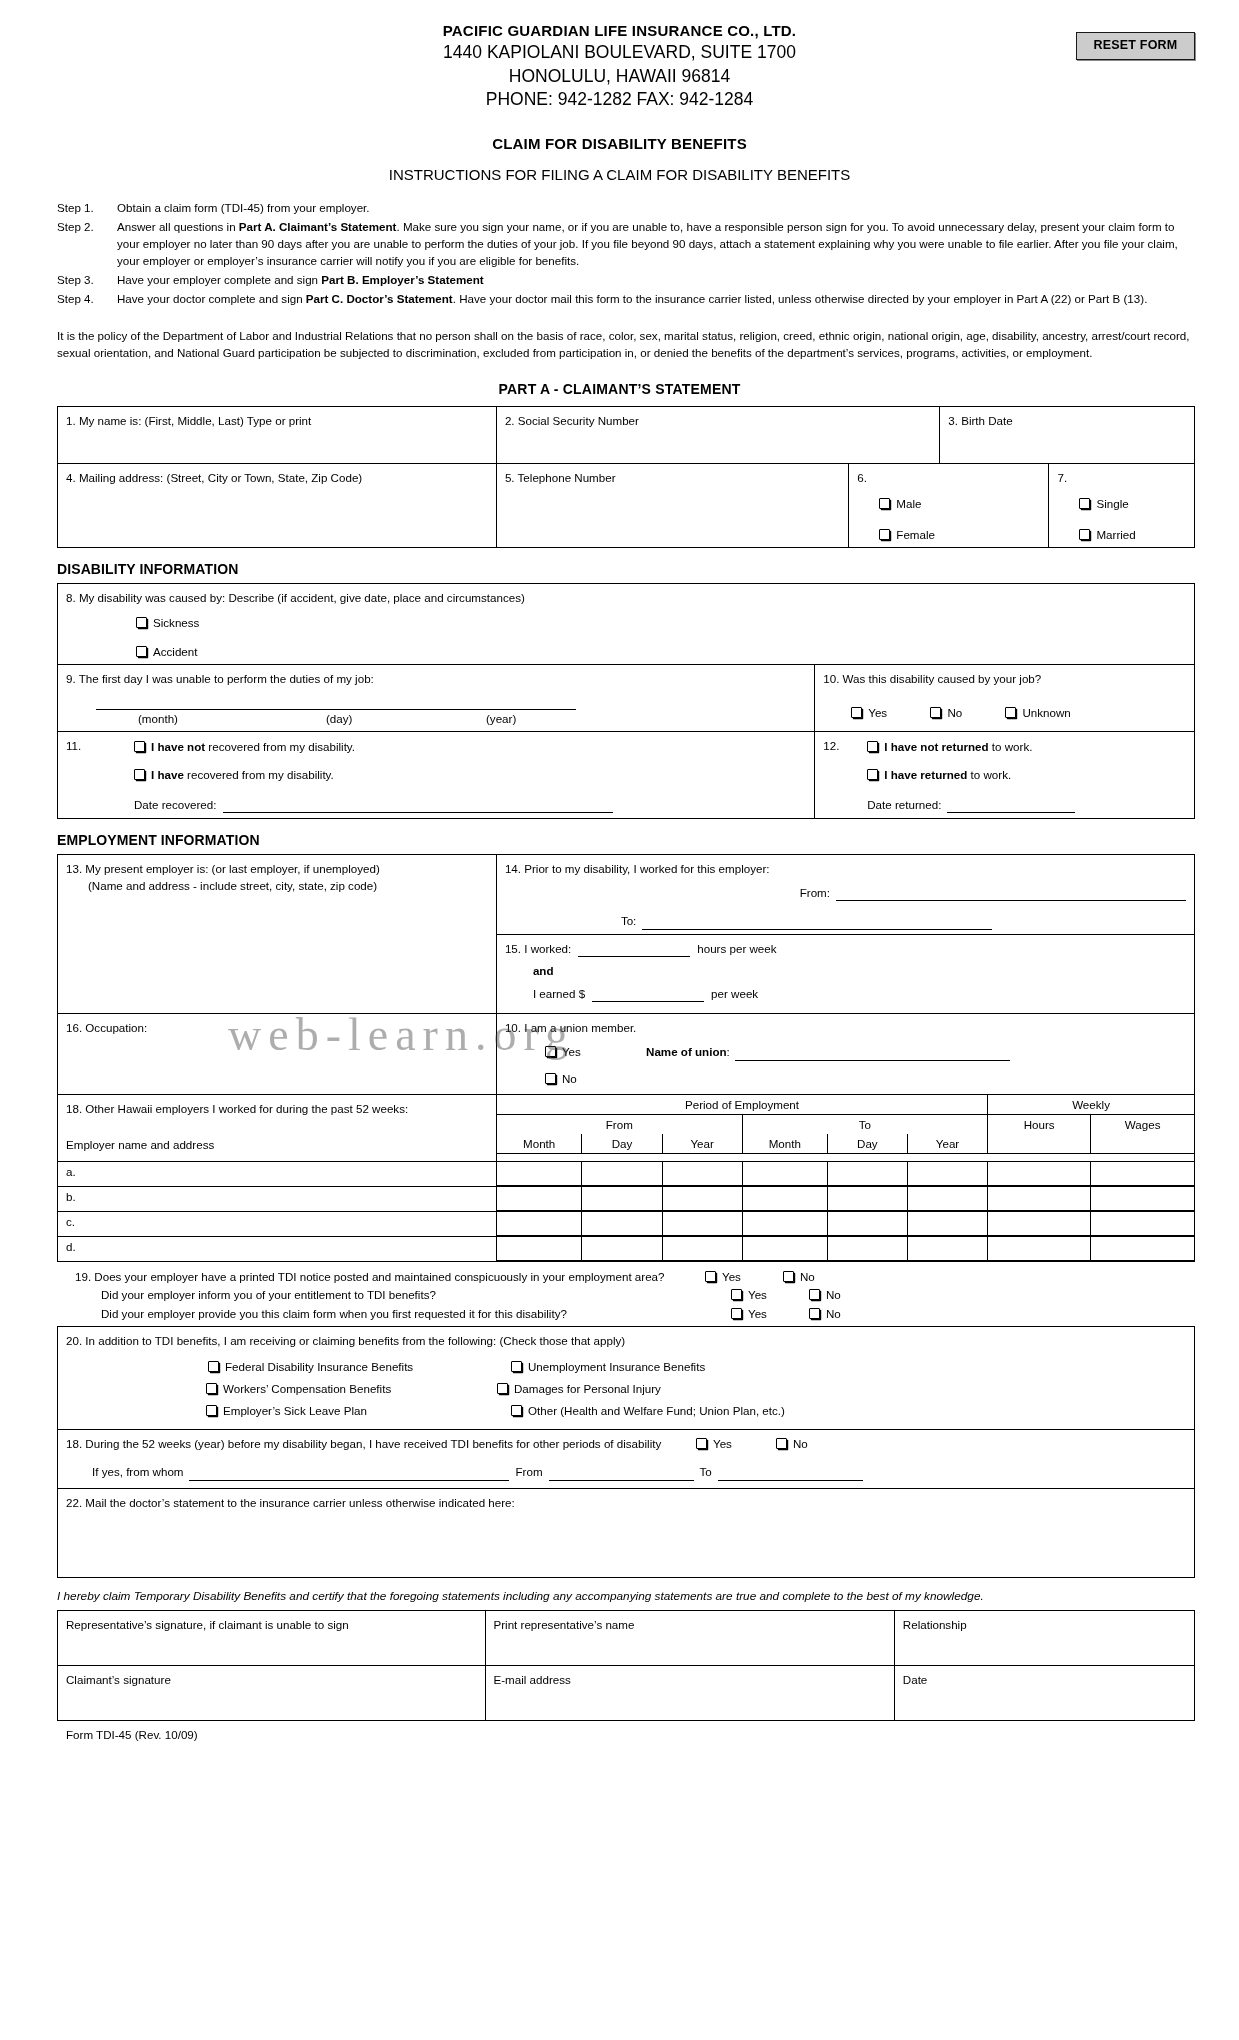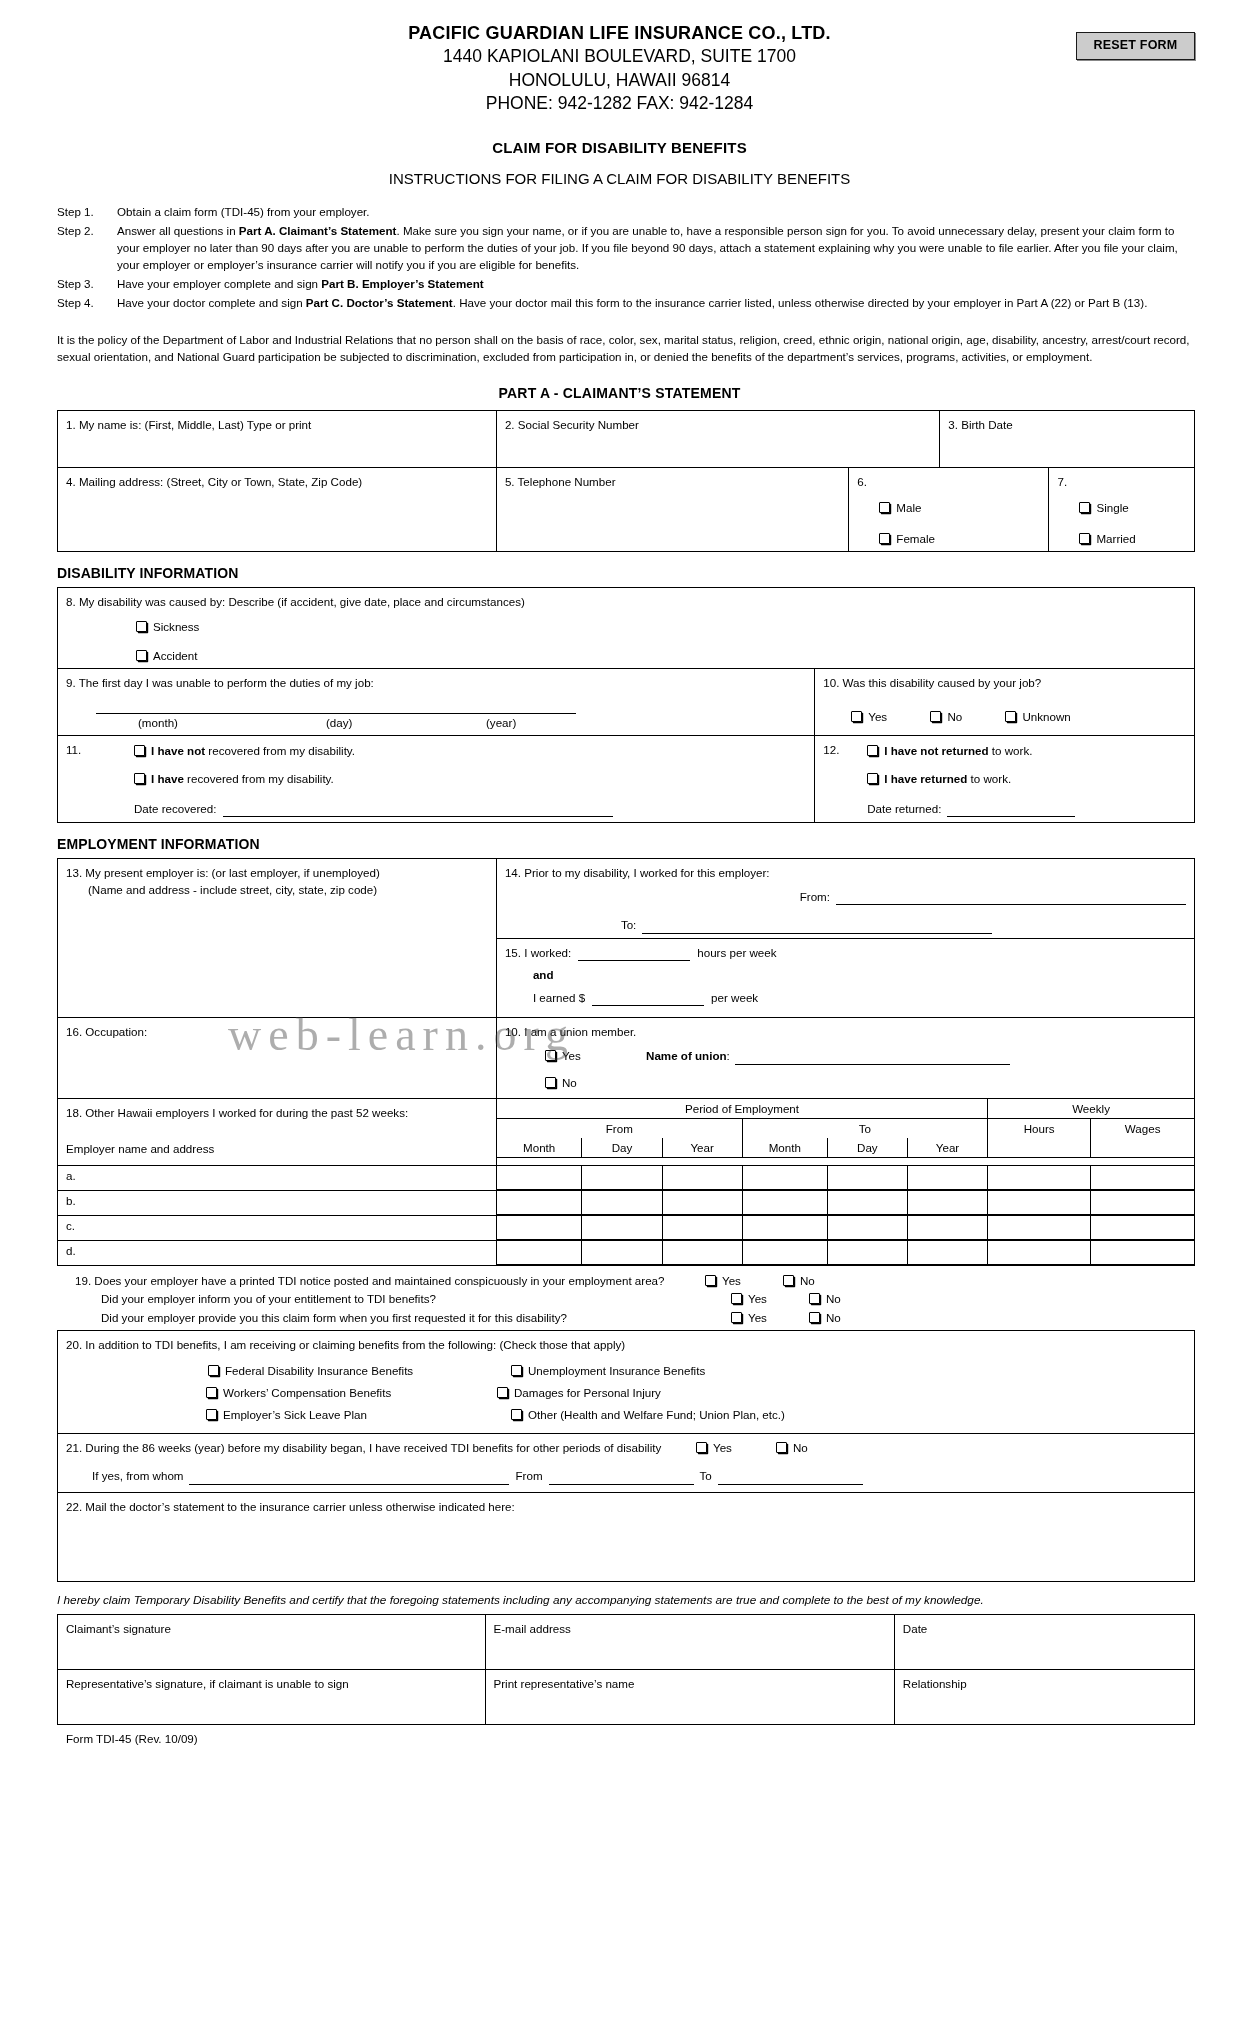--- a/index.html
+++ b/index.html
@@ -23,21 +23,21 @@
     padding: 0;
     overflow: hidden;
   }
 
   
   .header {
     text-align: center;
     padding-top: 21px;
   }
   .hdr-company {
-    font-size: 18px;
+    font-size: 15px;
     font-weight: bold;
     letter-spacing: 0.2px;
     line-height: 1.34;
   }
   .hdr-line {
     font-size: 17.5px;
     font-weight: normal;
     line-height: 1.34;
   }
   .reset-btn {
@@ -570,21 +570,21 @@
           </div>
           <div style="margin:0 0 0 140px;position:relative;height:22px">
             <span style="position:absolute;left:0"><span class="cb"></span><span>Employer’s Sick Leave Plan</span></span>
             <span style="position:absolute;left:305px"><span class="cb"></span><span>Other (Health and Welfare Fund; Union Plan, etc.)</span></span>
           </div>
         </td>
       </tr>
       <tr>
         <td style="height:48px">
           <div style="position:relative;height:16px">
-            <span>21.  During the 86 weeks (year) before my disability began, I have received TDI benefits for other periods of disability</span>
+            <span>18.  During the 52 weeks (year) before my disability began, I have received TDI benefits for other periods of disability</span>
             <span style="position:absolute;left:630px"><span class="cb"></span><span>Yes</span></span>
             <span style="position:absolute;left:710px"><span class="cb"></span><span>No</span></span>
           </div>
           <div style="margin:12px 0 0 26px">
             <span>If yes, from whom</span><span class="ul" style="width:320px;margin:0 6px"></span><span>From</span><span class="ul" style="width:145px;margin:0 6px"></span><span>To</span><span class="ul" style="width:145px;margin-left:6px"></span>
           </div>
         </td>
       </tr>
       <tr>
         <td style="height:78px"><span>22.  Mail the doctor’s statement to the insurance carrier unless otherwise indicated here:</span></td>
@@ -597,29 +597,29 @@
 
   <div class="fwrap" style="margin-top:5px">
     <table class="tbl">
       <colgroup>
           <col style="width:37.6%">
           <col style="width:36.0%">
           <col style="width:26.4%">
         </colgroup>
       <tbody>
           <tr>
+        <td style="height:44px"><span>Representative’s signature, if claimant is unable to sign</span></td>
+        <td><span>Print representative’s name</span></td>
+        <td><span>Relationship</span></td>
+      </tr>
+      <tr>
         <td style="height:44px"><span>Claimant’s signature</span></td>
         <td><span>E-mail address</span></td>
         <td><span>Date</span></td>
       </tr>
-      <tr>
-        <td style="height:44px"><span>Representative’s signature, if claimant is unable to sign</span></td>
-        <td><span>Print representative’s name</span></td>
-        <td><span>Relationship</span></td>
-      </tr>
     </tbody>
       </table>
   </div>
 
   <div class="formno">Form TDI-45 (Rev. 10/09)</div>
 
   <div class="watermark">web-learn.org</div>
 
 </div>
 

